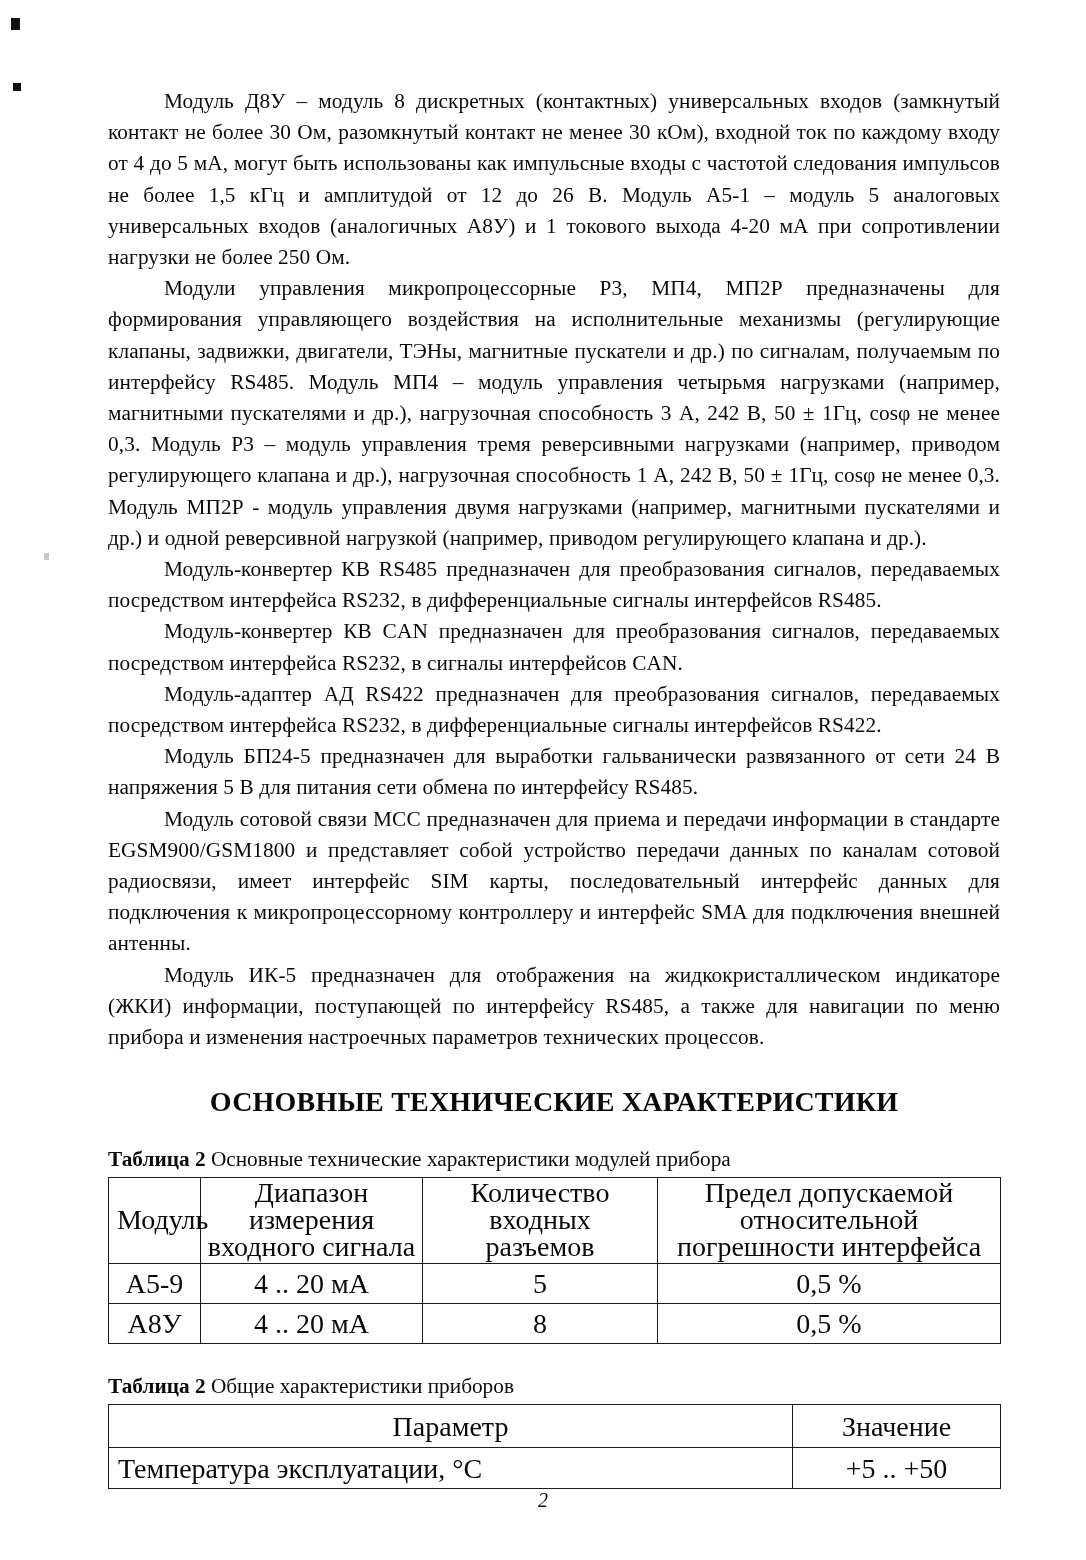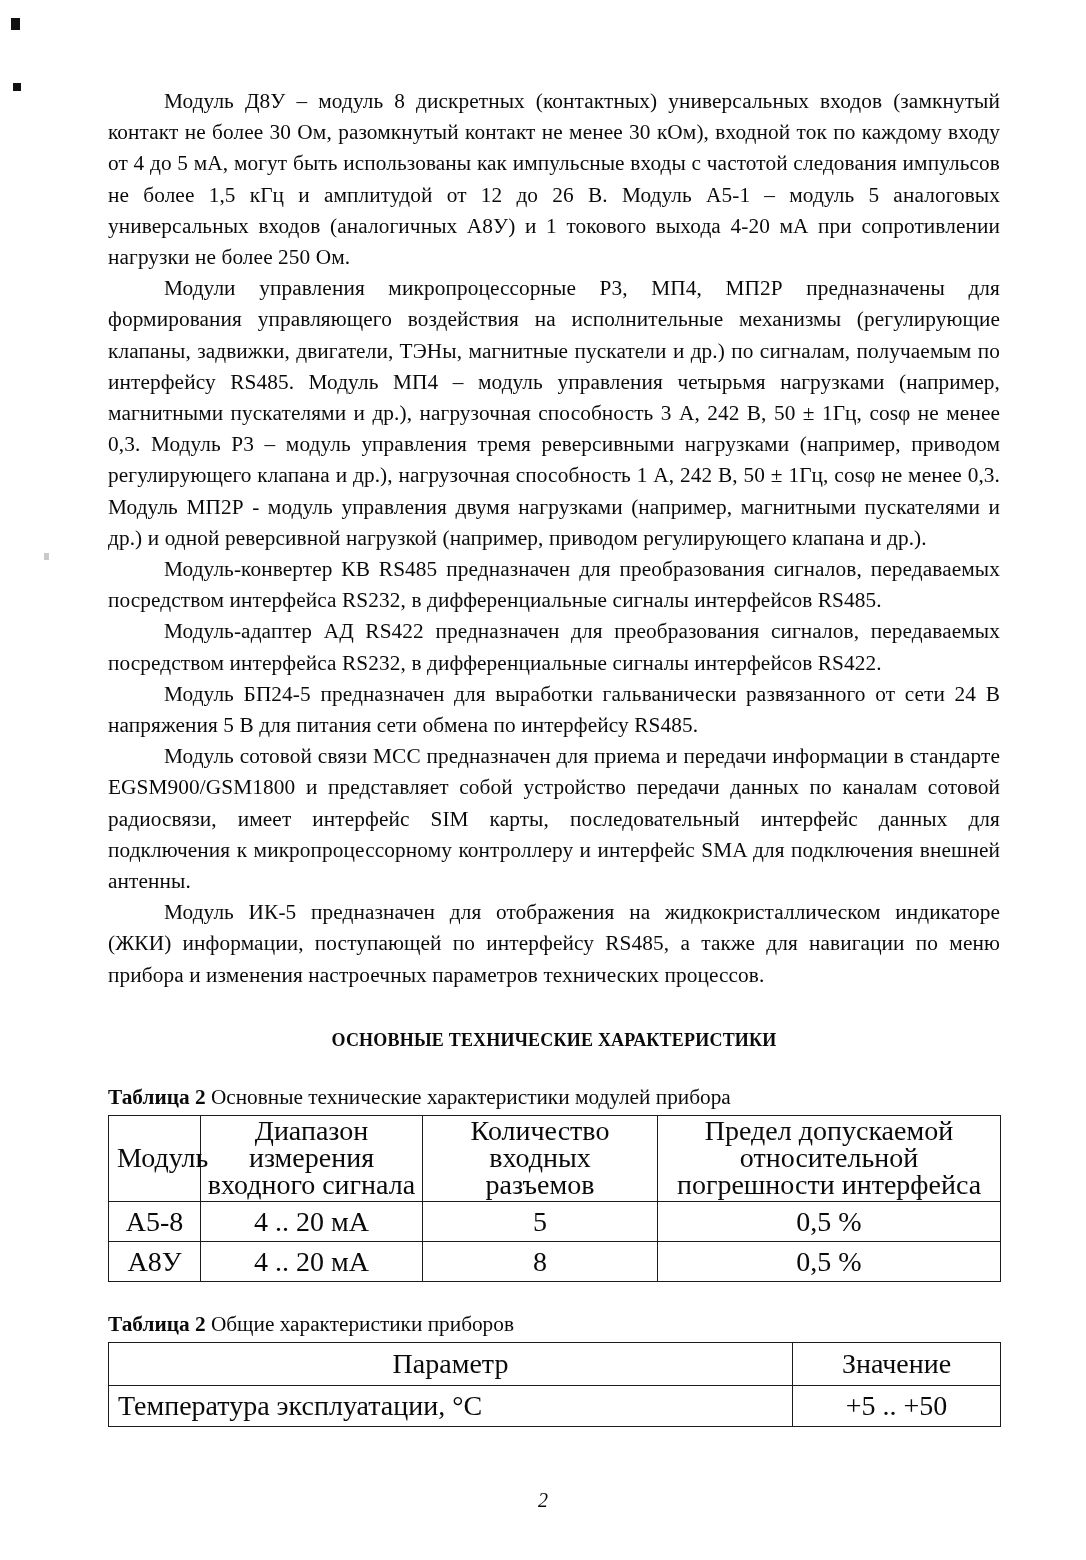--- a/index.html
+++ b/index.html
@@ -49,21 +49,21 @@
     letter-spacing: 0.1px;
     word-spacing: 0px;
     -webkit-hyphens: none;
     hyphens: none;
   }
   p.body-par.tight { text-indent: 58px; }
 
   h1.section-title {
     margin: 34px 0 0 0;
     text-align: center;
-    font-size: 18px;
+    font-size: 28px;
     font-weight: bold;
     letter-spacing: 0.2px;
     line-height: 30px;
   }
 
   .table-caption {
     margin: 29px 0 5px 0;
     font-size: 21.3px;
     line-height: 26px;
   }
@@ -123,20 +123,21 @@
 
   <span class="artifact a1"></span>
   <span class="artifact a2"></span>
   <span class="artifact a3"></span>
 
   <div class="content">
 
     <p class="body-par">Модуль Д8У –  модуль 8 дискретных (контактных) универсальных входов (замкнутый контакт не более 30 Ом, разомкнутый контакт не менее 30 кОм), входной ток по каждому входу от 4 до 5 мА, могут быть использованы как импульсные входы с частотой следования импульсов не более 1,5 кГц и амплитудой от 12 до 26 В. Модуль А5-1 – модуль 5 аналоговых универсальных входов (аналогичных А8У) и 1 токового выхода 4-20 мА при сопротивлении нагрузки не более 250 Ом.</p>
     <p class="body-par">Модули управления микропроцессорные Р3, МП4, МП2Р предназначены для формирования управляющего воздействия на исполнительные механизмы (регулирующие клапаны, задвижки, двигатели, ТЭНы, магнитные пускатели и др.) по сигналам, получаемым по интерфейсу RS485. Модуль МП4 – модуль управления четырьмя нагрузками (например, магнитными пускателями и др.), нагрузочная  способность 3 А, 242 В, 50 ± 1Гц, cosφ не менее 0,3. Модуль Р3 – модуль управления тремя реверсивными нагрузками (например, приводом  регулирующего клапана и др.), нагрузочная способность 1 А, 242 В, 50 ± 1Гц, cosφ не менее 0,3. Модуль МП2Р - модуль управления двумя нагрузками (например, магнитными пускателями и др.) и одной реверсивной нагрузкой (например, приводом регулирующего клапана и др.).</p>
     <p class="body-par">Модуль-конвертер КВ RS485 предназначен для преобразования сигналов, передаваемых посредством интерфейса RS232, в дифференциальные сигналы интерфейсов RS485.</p>
+    <p class="body-par">Модуль-конвертер КВ CAN предназначен для преобразования сигналов, передаваемых посредством интерфейса RS232, в сигналы интерфейсов CAN.</p>
     <p class="body-par">Модуль-адаптер АД RS422 предназначен для преобразования сигналов, передаваемых посредством интерфейса RS232, в дифференциальные сигналы интерфейсов RS422.</p>
     <p class="body-par">Модуль  БП24-5 предназначен для выработки гальванически развязанного от сети 24 В напряжения 5 В для питания сети обмена по интерфейсу RS485.</p>
     <p class="body-par">Модуль сотовой связи МСС предназначен для приема и передачи информации в стандарте EGSM900/GSM1800 и представляет собой устройство передачи данных по каналам сотовой радиосвязи, имеет интерфейс SIM карты, последовательный интерфейс данных для подключения к микропроцессорному контроллеру и интерфейс SMA для подключения внешней антенны.</p>
     <p class="body-par">Модуль ИК-5 предназначен для отображения на жидкокристаллическом индикаторе (ЖКИ) информации, поступающей по интерфейсу RS485, а также для навигации по меню прибора и  изменения настроечных параметров технических процессов.</p>
 
     <h1 class="section-title">ОСНОВНЫЕ ТЕХНИЧЕСКИЕ ХАРАКТЕРИСТИКИ</h1>
 
     <div class="table-caption">
       <span class="lead">Таблица 2</span><span> Основные технические характеристики модулей прибора</span>
     </div>
@@ -160,21 +161,21 @@
             <div>разъемов</div>
           </td>
           <td>
             <div>Предел допускаемой относительной</div>
             <div>погрешности интерфейса</div>
           </td>
         </tr>
       </thead>
       <tbody>
         <tr>
-          <td class="mod-cell">А5-8</td>
+          <td class="mod-cell">А5-9</td>
           <td>4 .. 20 мА</td>
           <td>5</td>
           <td>0,5 %</td>
         </tr>
         <tr>
           <td class="mod-cell">А8У</td>
           <td>4 .. 20 мА</td>
           <td>8</td>
           <td>0,5 %</td>
         </tr>

